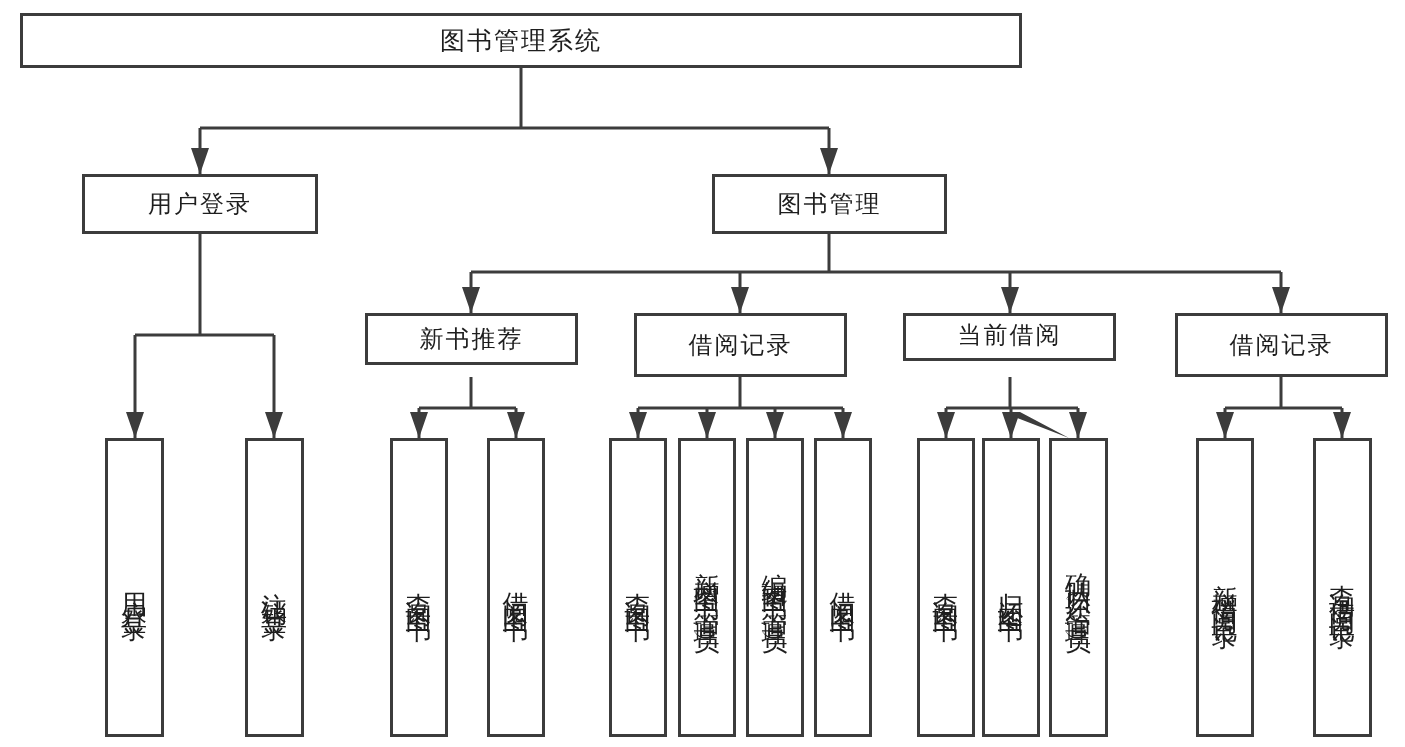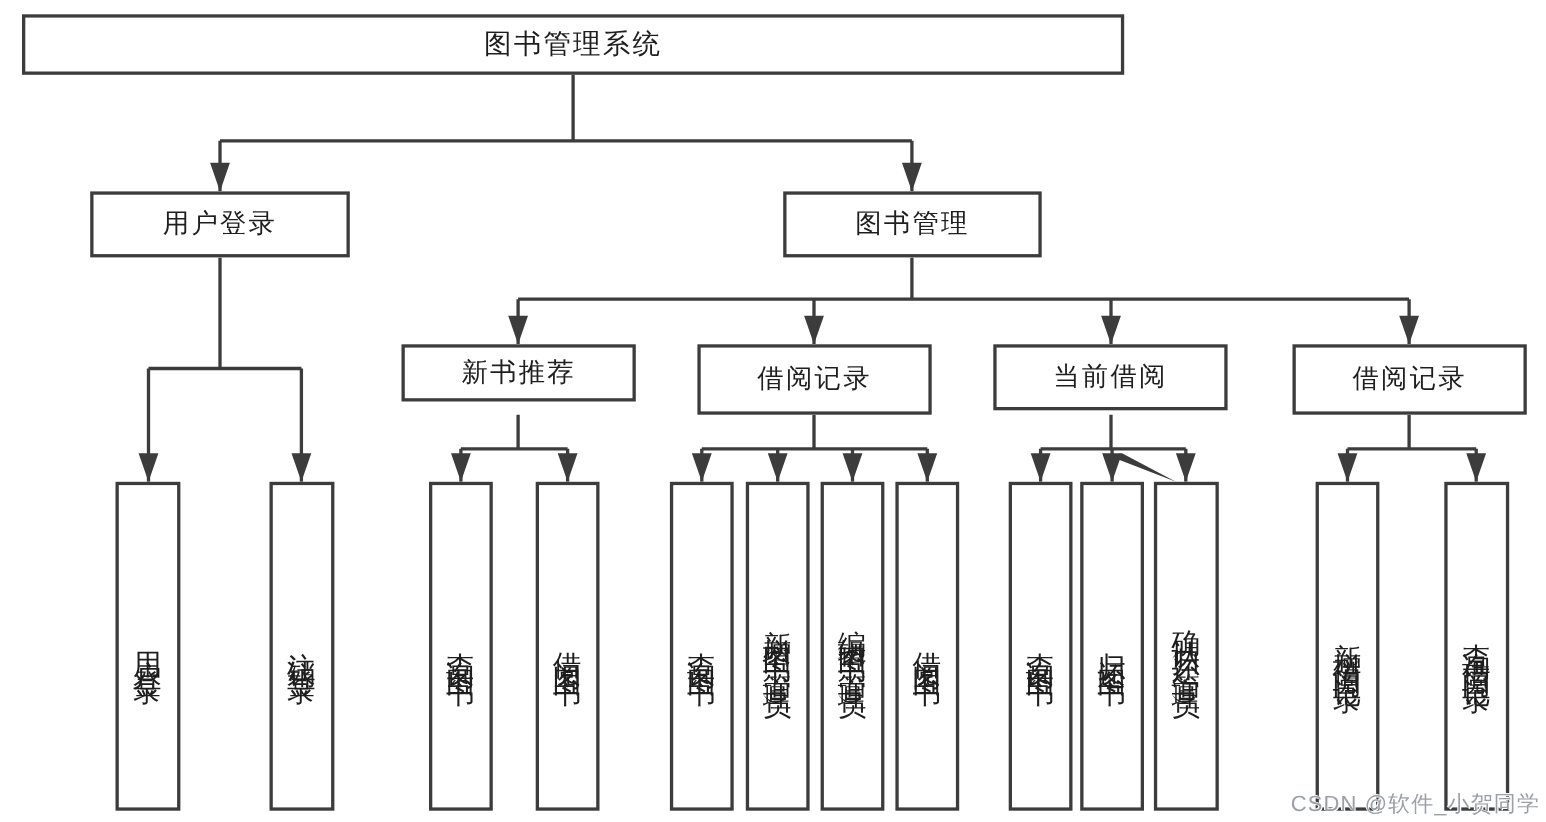--- a/index.html
+++ b/index.html
@@ -83,21 +83,21 @@
   <div class="node" style="left:712px; top:174px; width:235px; height:60px;">
     <span class="hlabel">图书管理</span>
   </div>
 
   <div class="node" style="left:365px; top:313px; width:213px; height:52px;">
     <span class="hlabel">新书推荐</span>
   </div>
   <div class="node" style="left:634px; top:313px; width:213px; height:64px;">
     <span class="hlabel">借阅记录</span>
   </div>
-  <div class="node" style="left:903px; top:313px; width:213px; height:60px;">
+  <div class="node" style="left:903px; top:313px; width:213px; height:48px;font-family:Liberation Mono, monospace;">
     <span class="hlabel">当前借阅</span>
   </div>
   <div class="node" style="left:1175px; top:313px; width:213px; height:64px;">
     <span class="hlabel">借阅记录</span>
   </div>
 
   <div class="node leaf" style="left:105px; top:438px; width:59px; height:299px;">
     <span class="vlabel">用户登录</span>
   </div>
   <div class="node leaf" style="left:245px; top:438px; width:59px; height:299px;">
@@ -134,14 +134,13 @@
     <span class="vlabel">确认归还（管理员）</span>
   </div>
 
   <div class="node leaf" style="left:1196px; top:438px; width:58px; height:299px;">
     <span class="vlabel">新增借阅记录</span>
   </div>
   <div class="node leaf" style="left:1313px; top:438px; width:59px; height:299px;">
     <span class="vlabel">查询借阅记录</span>
   </div>
 
-  <div class="watermark">CSDN @软件_小贺同学</div>
 </div>
 
 </body></html>

